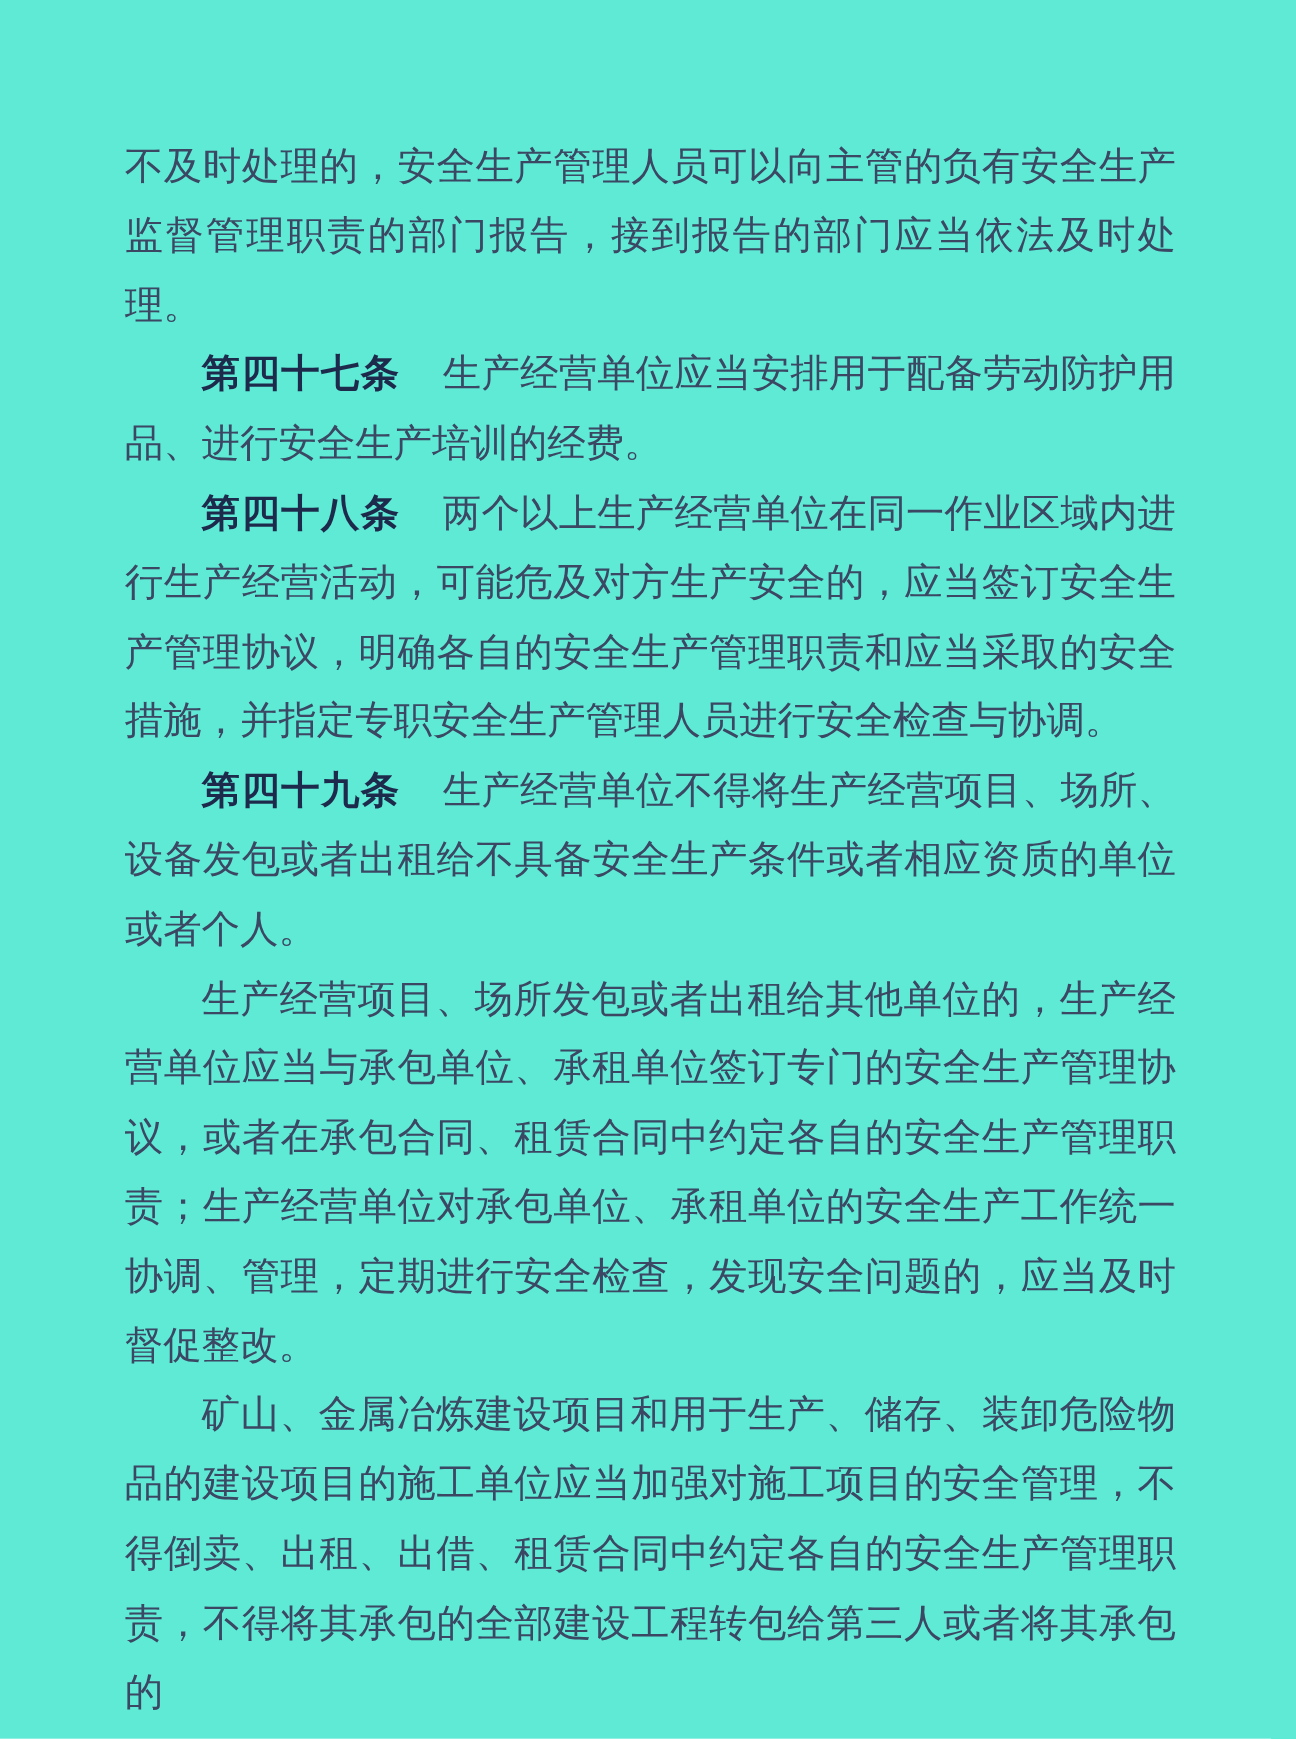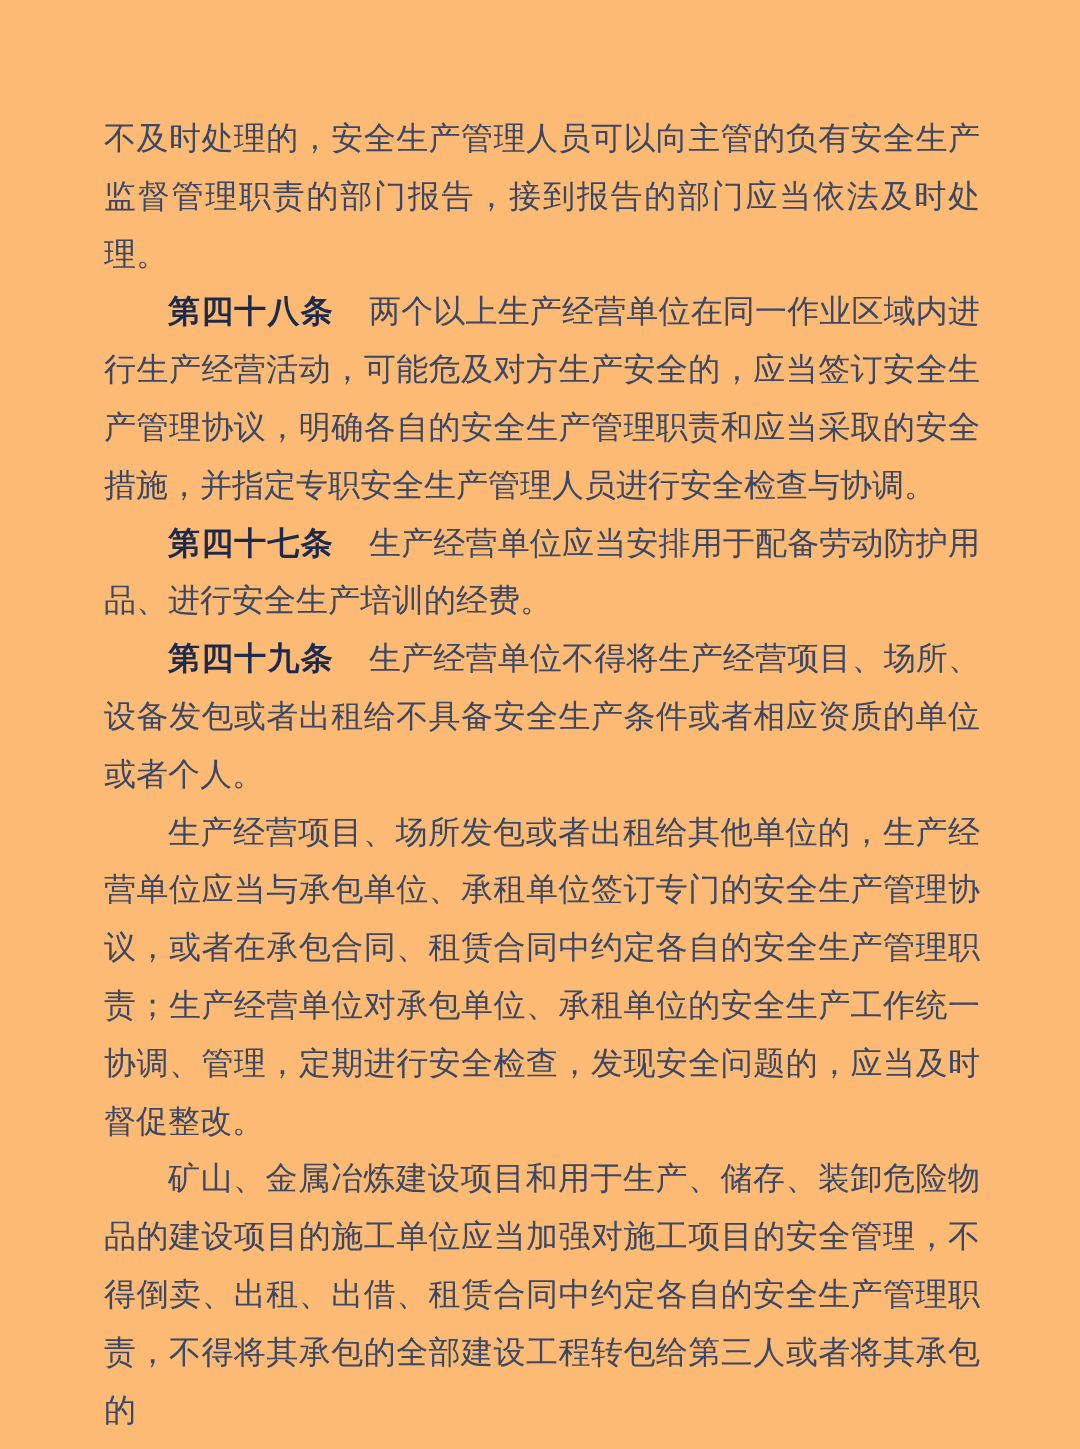--- a/index.html
+++ b/index.html
@@ -10,21 +10,21 @@
     width: 1080px;
     height: 1449px;
     background: #ffffff;
     overflow: hidden;
   }
   .page {
     box-sizing: border-box;
     width: 1080px;
     height: 1449px;
     padding: 110px 100px 0 104px;
-    background: #fdba74;
+    background: #5eead4;
   }
   .doc {
     width: 876px;
     font-family: "Liberation Serif", "DejaVu Serif", serif;
     font-size: 32px;
     line-height: 57.8px;
     color: #3b4763;
     text-align: justify;
     text-justify: inter-ideograph;
   }
@@ -43,19 +43,19 @@
     margin-right: 1.1em;
     letter-spacing: 1px;
   }
 </style>
 </head>
 <body>
 
 <main class="page">
   <article class="doc" id="doc-body">
       <p class="para continuation"><span>不及时处理的，安全生产管理人员可以向主管的负有安全生产监督管理职责的部门报告，接到报告的部门应当依法及时处理。</span></p>
+      <p class="para article"><b class="article-no">第四十七条</b><span>生产经营单位应当安排用于配备劳动防护用品、进行安全生产培训的经费。</span></p>
       <p class="para article"><b class="article-no">第四十八条</b><span>两个以上生产经营单位在同一作业区域内进行生产经营活动，可能危及对方生产安全的，应当签订安全生产管理协议，明确各自的安全生产管理职责和应当采取的安全措施，并指定专职安全生产管理人员进行安全检查与协调。</span></p>
-      <p class="para article"><b class="article-no">第四十七条</b><span>生产经营单位应当安排用于配备劳动防护用品、进行安全生产培训的经费。</span></p>
       <p class="para article"><b class="article-no">第四十九条</b><span>生产经营单位不得将生产经营项目、场所、设备发包或者出租给不具备安全生产条件或者相应资质的单位或者个人。</span></p>
       <p class="para indent"><span>生产经营项目、场所发包或者出租给其他单位的，生产经营单位应当与承包单位、承租单位签订专门的安全生产管理协议，或者在承包合同、租赁合同中约定各自的安全生产管理职责；生产经营单位对承包单位、承租单位的安全生产工作统一协调、管理，定期进行安全检查，发现安全问题的，应当及时督促整改。</span></p>
       <p class="para indent"><span>矿山、金属冶炼建设项目和用于生产、储存、装卸危险物品的建设项目的施工单位应当加强对施工项目的安全管理，不得倒卖、出租、出借、租赁合同中约定各自的安全生产管理职责，不得将其承包的全部建设工程转包给第三人或者将其承包的</span></p>
     </article>
 </main>
 
 </body></html>

